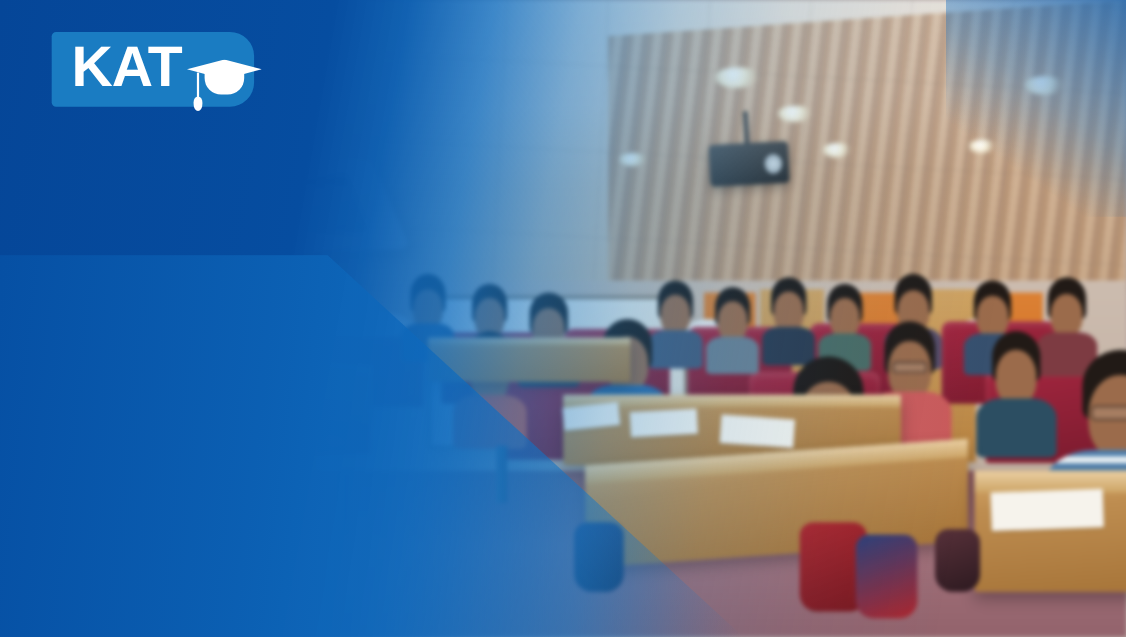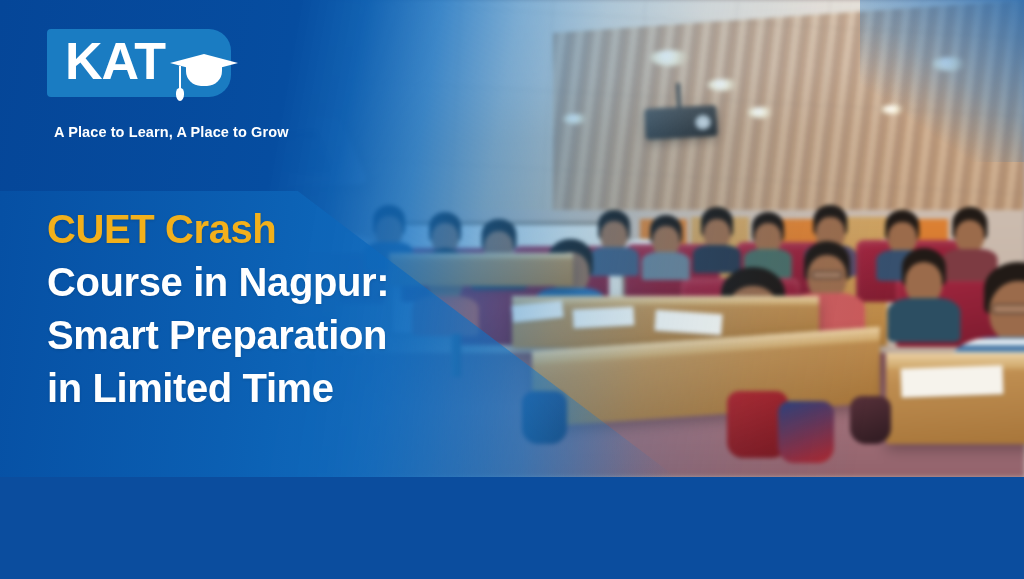--- a/index.html
+++ b/index.html
@@ -1,21 +1,21 @@
 <!DOCTYPE html>
 <html><head>
 <meta charset="utf-8">
 <style>
   * { margin:0; padding:0; box-sizing:border-box; }
   html,body { width:1024px; height:579px; overflow:hidden; background:#0b4d9e; }
   body { font-family:"Liberation Sans", sans-serif; }
 
   .banner {
     position:relative;
-    width:1024px; height:477px;
+    width:1024px; height:579px;
     overflow:hidden;
     background:#14532d;
   }
 
   
   .photo {
     position:absolute; inset:0;
     background:#b9a7a2;
   }
   
@@ -440,23 +440,16 @@
     <div class="kat-text">KAT</div>
 
     <div class="cap">
       <div class="cap-base"></div>
       <div class="cap-mortar"></div>
       <div class="cap-tassel"></div>
       <div class="cap-knot"></div>
     </div>
 
 
-    <div class="tagline">A Place to Learn, A Place to Grow</div>
   </div>
 
-  <div class="headline">
-    <span class="ln hl">CUET Crash</span>
-    <span class="ln">Course in Nagpur:</span>
-    <span class="ln">Smart Preparation</span>
-    <span class="ln">in Limited Time</span>
-  </div>
 
 </div>
 
 </body></html>

